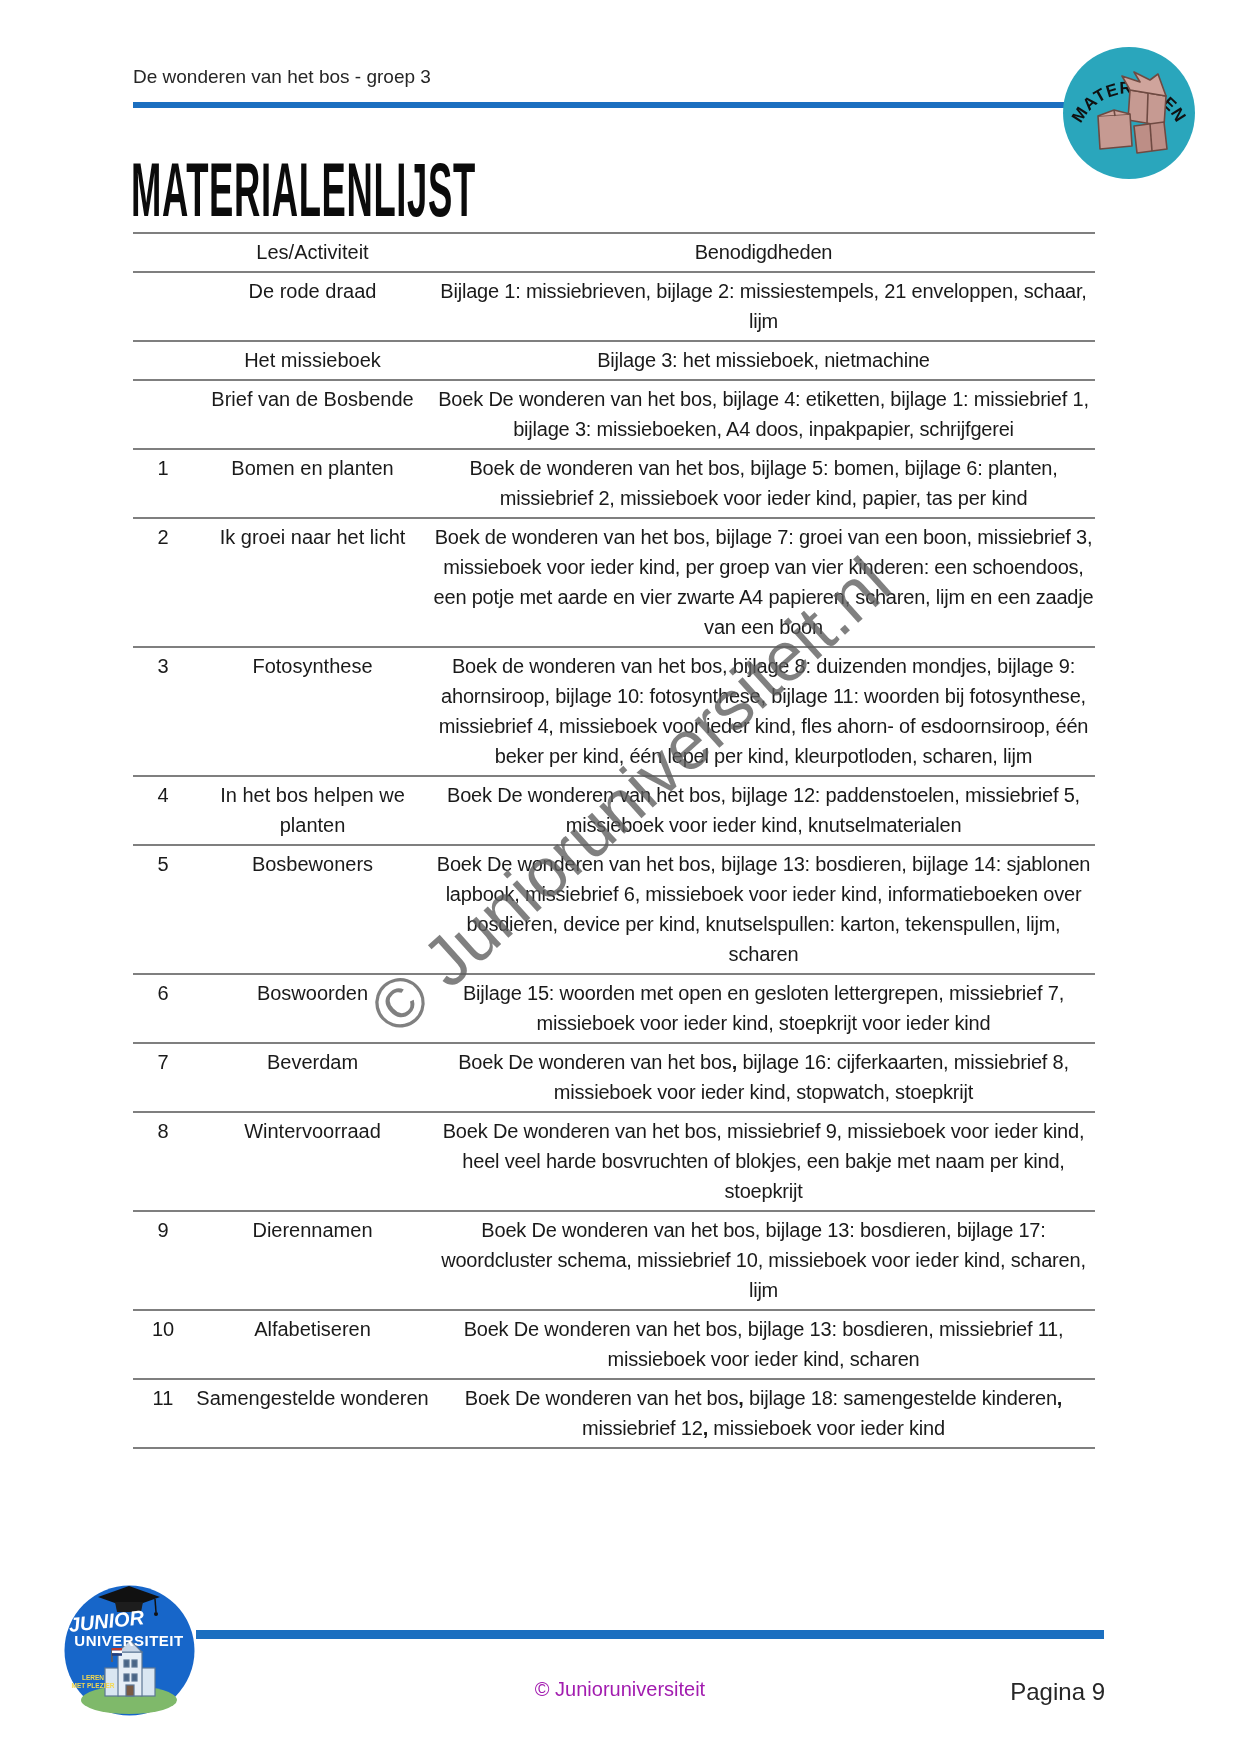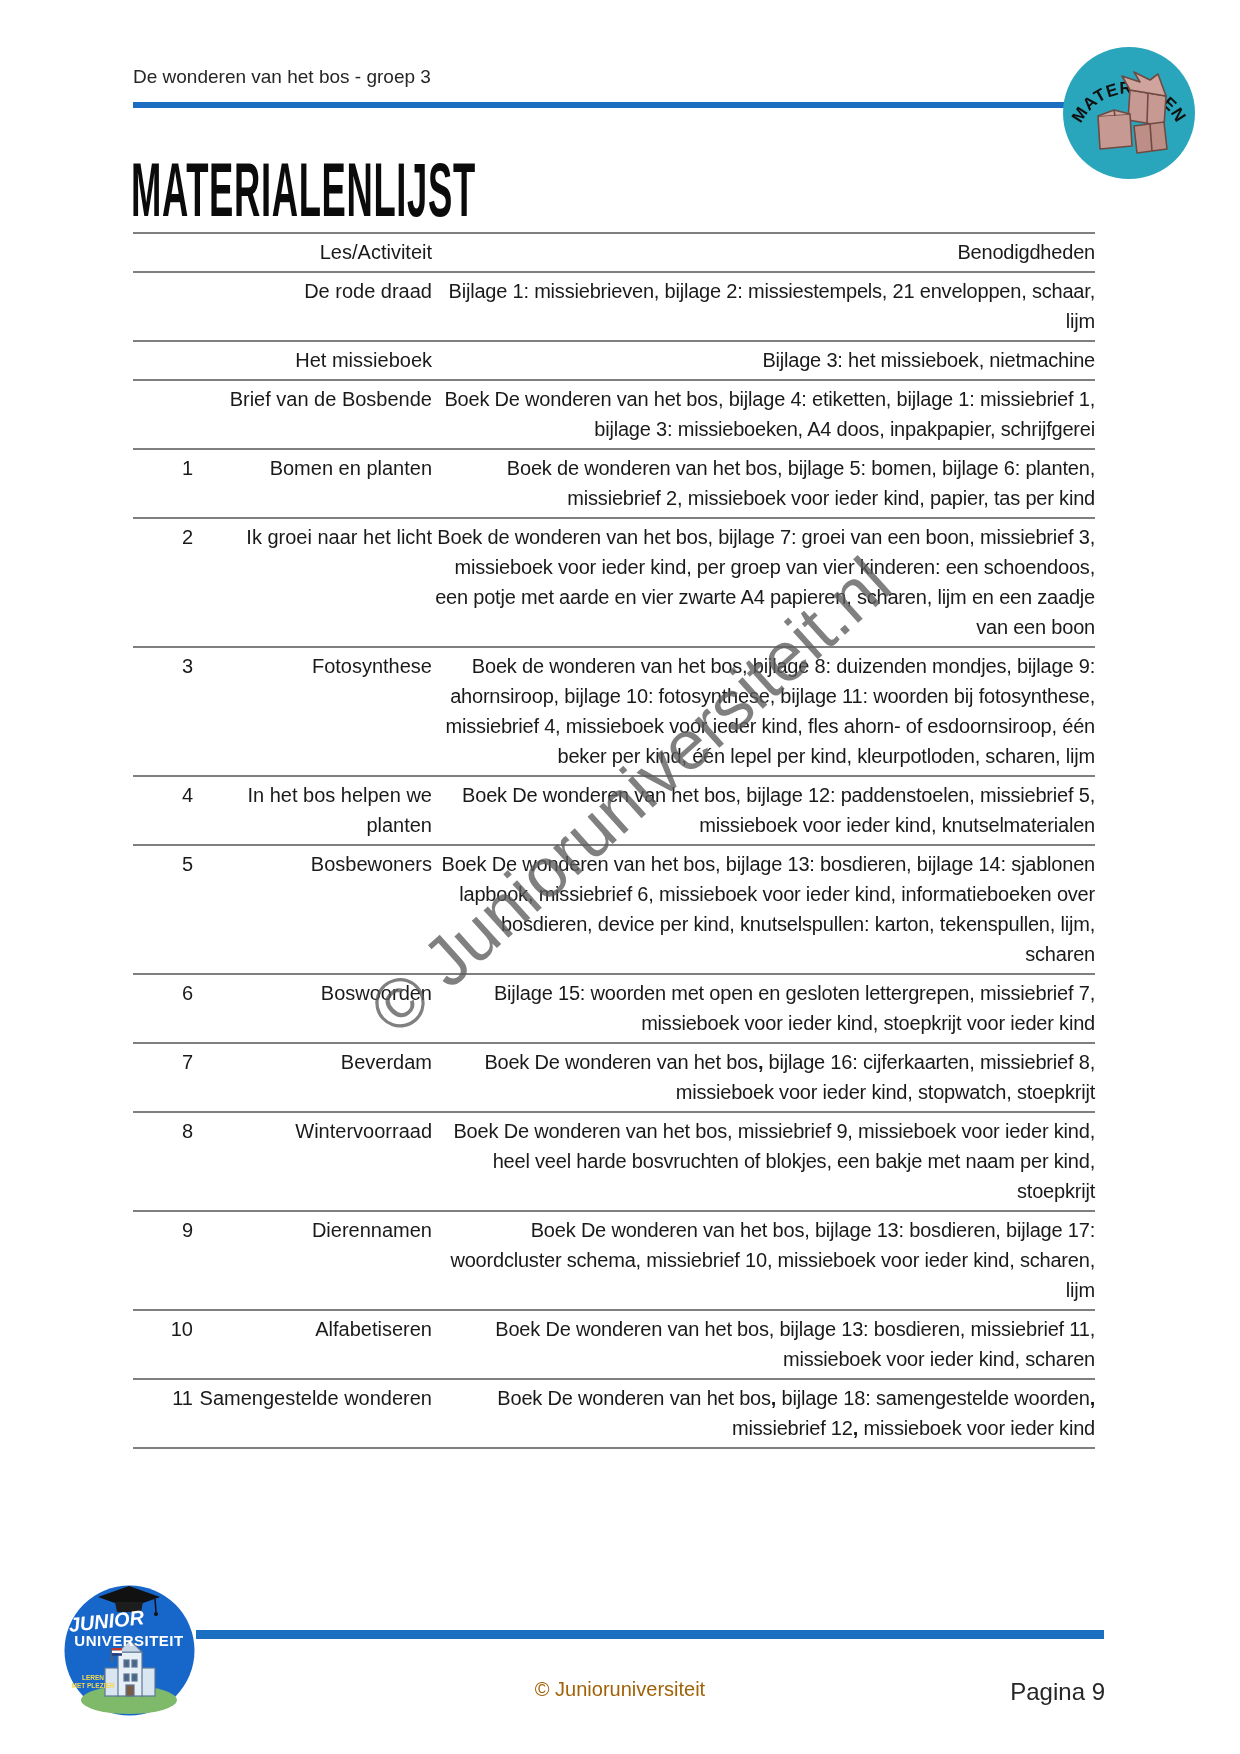--- a/index.html
+++ b/index.html
@@ -14,39 +14,39 @@
   .badge { position:absolute; left:1062px; top:46px; width:134px; height:134px; }
   
   .page-title {
     position:absolute; left:131px; top:146px;
     font-size:56px; font-weight:700; letter-spacing:1px; color:#0b0b0b;
     transform:scale(0.65,1.35); transform-origin:left top; white-space:nowrap;
   }
   
   table.materials { position:absolute; left:133px; top:232px; width:962px; border-collapse:collapse; border-bottom:2px solid #7f7f7f; }
   table.materials td, table.materials th {
-    border-top:2px solid #7f7f7f; vertical-align:top; text-align:right;
+    border-top:2px solid #7f7f7f; vertical-align:top; text-align:center;
     font-size:20px; line-height:30px; padding:3px 0 4px 0; font-weight:400;
   }
   th.col-num, td.col-num { width:60px; padding-left:10px; font-weight:700; }
   th.col-les, td.col-les { width:239px; }
   th.col-ben, td.col-ben { width:663px; letter-spacing:-0.2px; }
   th.col-les, th.col-ben { font-weight:700; }
   .it { }
   .bd { font-weight:700; }
   
   .watermark {
     position:absolute; left:170px; top:756px; width:920px; text-align:center;
     transform:rotate(-42deg); transform-origin:center center;
     font-size:70px; color:rgba(92,92,92,0.78); white-space:nowrap;
     pointer-events:none; z-index:5;
   }
   
   .footer-rule { position:absolute; left:196px; top:1630px; width:908px; height:9px; background:#1b6fc0; }
-  .footer-copyright { position:absolute; left:0; top:1678px; width:1240px; text-align:center; font-size:20px; color:#a16207; }
+  .footer-copyright { position:absolute; left:0; top:1678px; width:1240px; text-align:center; font-size:20px; color:#a21caf; }
   .footer-page { position:absolute; right:135px; top:1678px; font-size:24px; color:#262626; }
   .footer-logo { position:absolute; left:63px; top:1584px; width:133px; height:133px; }
 </style>
 </head>
 <body>
 
 <div class="page">
 
   <div class="doc-header-title">De wonderen van het bos - groep 3</div>
   <div class="header-rule"></div>
@@ -146,21 +146,21 @@
           <td class="col-ben"><span>Boek </span><span class="it">De wonderen van het bos,</span><span> bijlage 13: bosdieren, bijlage 17: woordcluster schema, missiebrief 10, missieboek voor ieder kind, scharen, lijm</span></td>
         </tr>
         <tr>
           <td class="col-num">10</td>
           <td class="col-les">Alfabetiseren</td>
           <td class="col-ben"><span>Boek </span><span class="it">De wonderen van het bos,</span><span> bijlage 13: bosdieren, missiebrief 11, missieboek voor ieder kind, scharen</span></td>
         </tr>
         <tr>
           <td class="col-num">11</td>
           <td class="col-les">Samengestelde wonderen</td>
-          <td class="col-ben"><span>Boek </span><span class="it">De wonderen van het bos</span><span class="bd">,</span><span> bijlage 18: samengestelde woorden</span><span class="bd">,</span><span> missiebrief 12</span><span class="bd">,</span><span> missieboek voor ieder kind</span></td>
+          <td class="col-ben"><span>Boek </span><span class="it">De wonderen van het bos</span><span class="bd">,</span><span> bijlage 18: samengestelde kinderen</span><span class="bd">,</span><span> missiebrief 12</span><span class="bd">,</span><span> missieboek voor ieder kind</span></td>
         </tr>
       </tbody>
   </table>
 
   <div class="watermark">© Junioruniversiteit.nl</div>
 
   <div class="footer-rule"></div>
   <div class="footer-copyright">© Junioruniversiteit</div>
   <div class="footer-page">Pagina 9</div>
 

